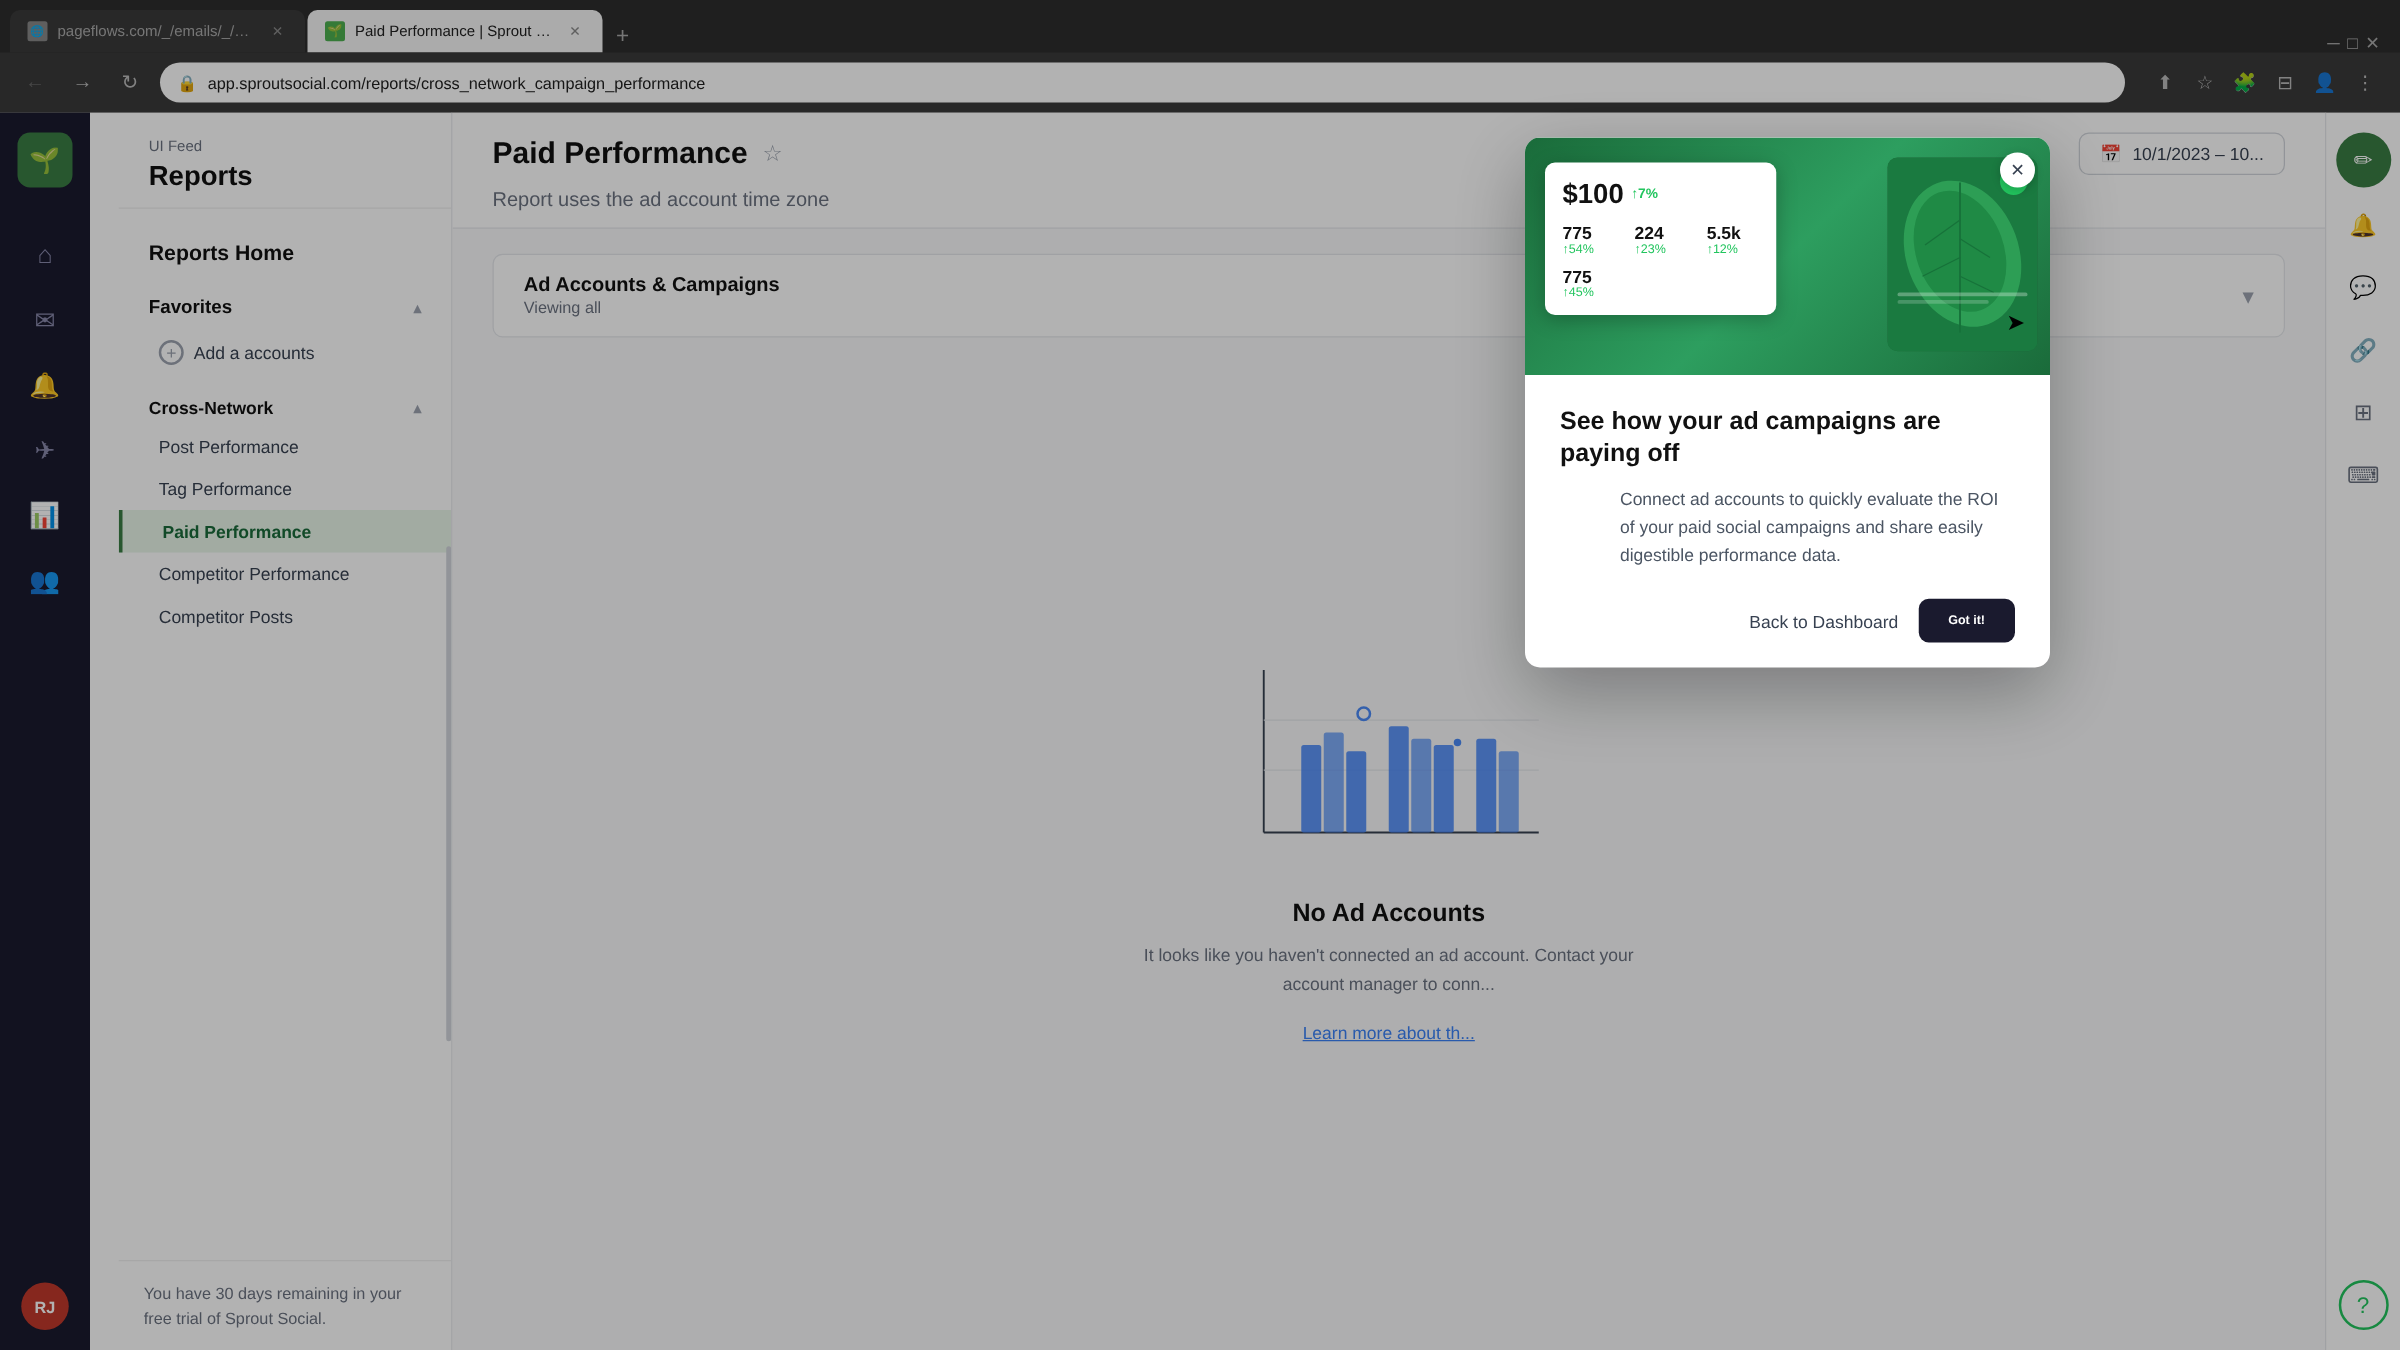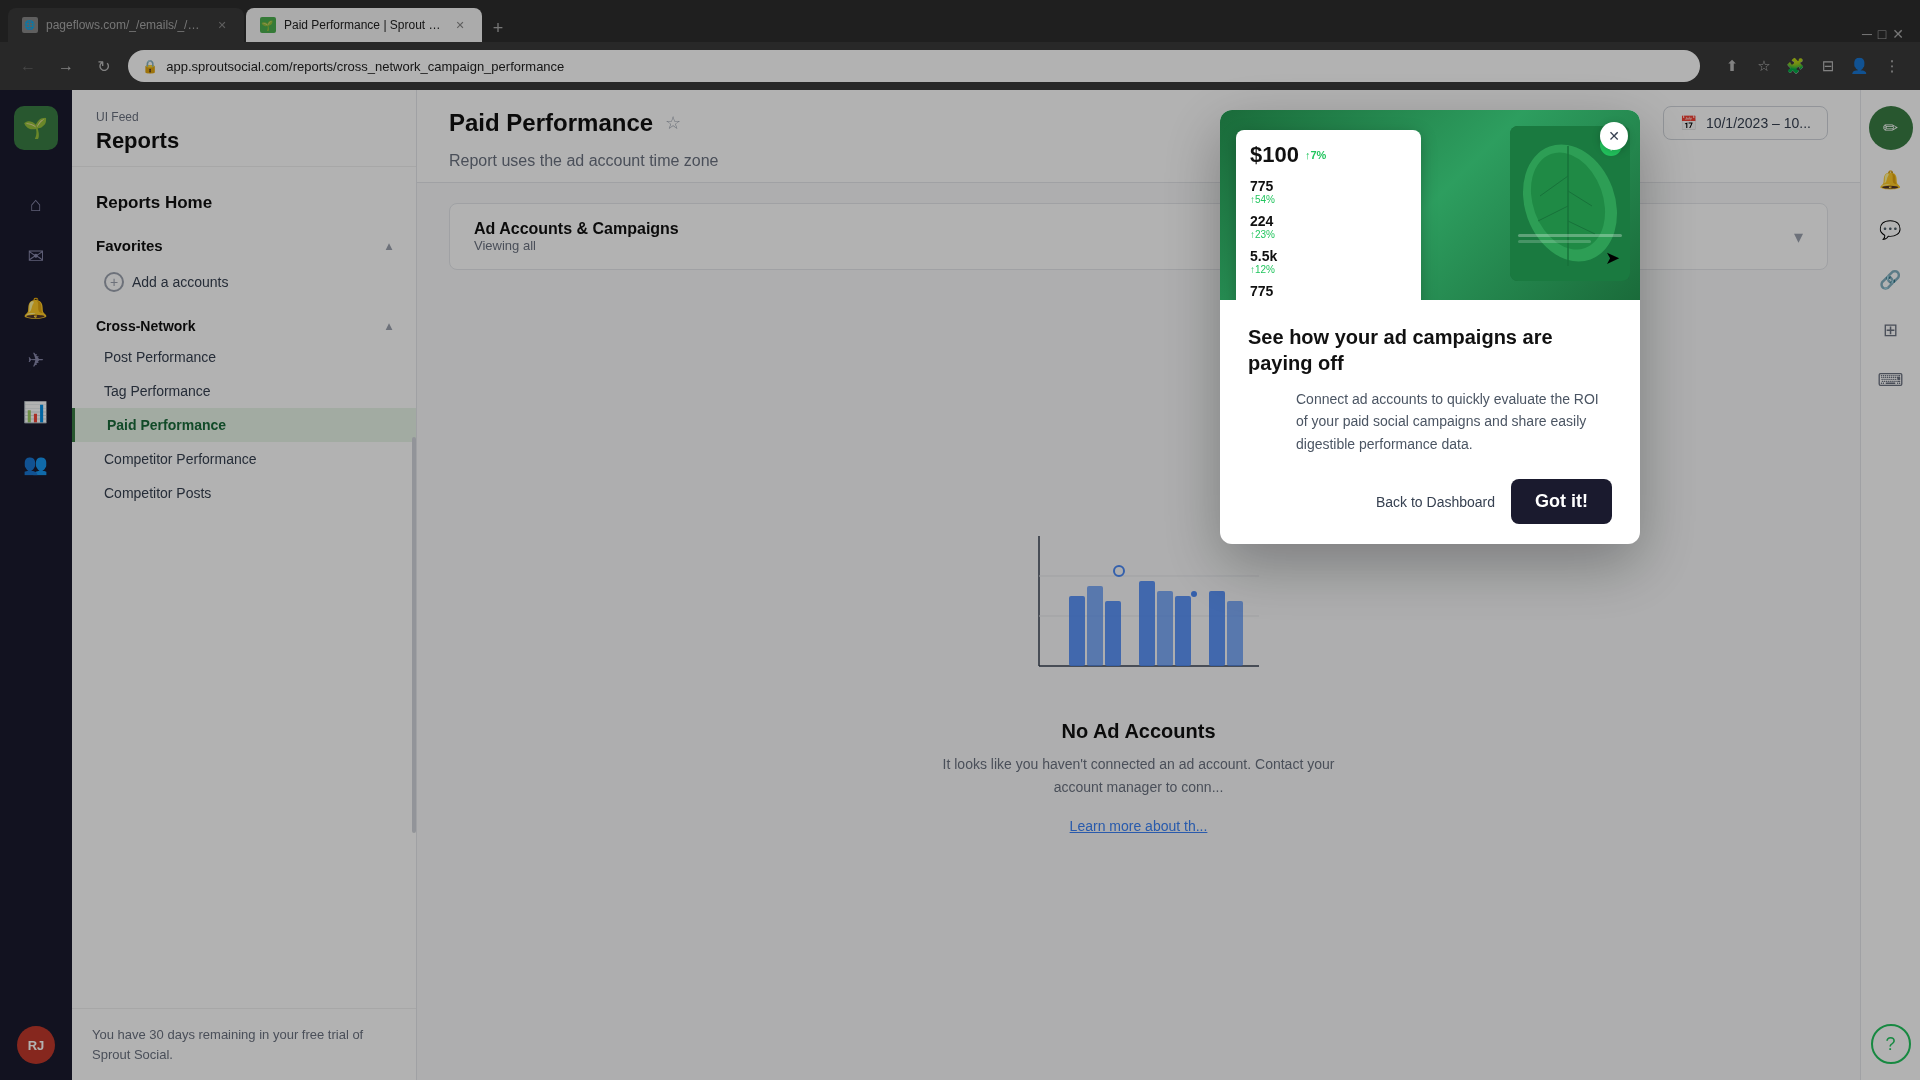--- a/index.html
+++ b/index.html
@@ -26,21 +26,21 @@
     .app-container { display: flex; flex: 1; overflow: hidden; }
 
     
     .icon-rail { width: 72px; background: #1a1a2e; display: flex; flex-direction: column; align-items: center; padding: 16px 0; gap: 8px; flex-shrink: 0; }
     .rail-icon { width: 44px; height: 44px; display: flex; align-items: center; justify-content: center; border-radius: 8px; cursor: pointer; color: #8888aa; font-size: 20px; }
     .rail-icon.brand { background: #3a7d44; color: white; width: 44px; height: 44px; border-radius: 10px; }
     .rail-spacer { flex: 1; }
     .rail-avatar { width: 38px; height: 38px; border-radius: 50%; background: #c0392b; color: white; display: flex; align-items: center; justify-content: center; font-size: 13px; font-weight: bold; cursor: pointer; }
 
     
-    .sidebar { width: 345px; background: #fff; border-right: 1px solid #e5e7eb; display: flex; flex-direction: column; flex-shrink: 0; overflow: hidden; }
+    .sidebar { width: 290px; background: #fff; border-right: 1px solid #e5e7eb; display: flex; flex-direction: column; flex-shrink: 0; overflow: hidden; padding-left: 23px; }
     .sidebar-header { padding: 20px 24px 12px; border-bottom: 1px solid #f0f0f0; }
     .sidebar-breadcrumb { font-size: 12px; color: #6b7280; margin-bottom: 4px; cursor: pointer; }
     .sidebar-title { font-size: 22px; font-weight: 700; color: #111; }
 
     .sidebar-content { flex: 1; overflow-y: auto; padding: 12px 0; }
     .sidebar-section-item { display: flex; align-items: center; justify-content: space-between; padding: 10px 24px; cursor: pointer; font-size: 15px; font-weight: 600; color: #111; }
     .reports-home-item { padding: 14px 24px; font-size: 17px; font-weight: 600; color: #111; cursor: pointer; }
     .sidebar-add-favorite { display: flex; align-items: center; gap: 8px; padding: 8px 24px; cursor: pointer; color: #374151; font-size: 14px; border-radius: 6px; margin: 0 8px; }
     .sidebar-add-icon { width: 20px; height: 20px; border: 2px solid #9ca3af; border-radius: 50%; display: flex; align-items: center; justify-content: center; font-size: 14px; color: #9ca3af; }
 
@@ -82,21 +82,21 @@
     .modal-overlay { position: fixed; top: 0; left: 0; width: 100%; height: 100%; background: rgba(0,0,0,0.3); z-index: 100; display: flex; align-items: center; justify-content: center; }
     .modal { background: #fff; border-radius: 12px; width: 420px; overflow: hidden; box-shadow: 0 20px 60px rgba(0,0,0,0.3); position: absolute; top: 110px; right: 280px; }
     .modal-image { width: 100%; height: 190px; background: linear-gradient(135deg, #1a6b3a 0%, #2d9e5f 50%, #1a6b3a 100%); position: relative; display: flex; align-items: center; justify-content: center; overflow: hidden; }
     .modal-close { position: absolute; top: 12px; right: 12px; width: 28px; height: 28px; background: #fff; border-radius: 50%; display: flex; align-items: center; justify-content: center; cursor: pointer; font-size: 14px; color: #374151; z-index: 10; box-shadow: 0 2px 8px rgba(0,0,0,0.2); }
 
     .modal-body { padding: 24px 28px 20px; }
     .modal-title { font-size: 20px; font-weight: 700; color: #111; margin-bottom: 12px; line-height: 1.3; }
     .modal-text { font-size: 14px; color: #4b5563; line-height: 1.6; margin-bottom: 24px; margin-left: 48px; }
     .modal-actions { display: flex; align-items: center; justify-content: flex-end; gap: 16px; }
     .modal-back-link { font-size: 14px; color: #374151; cursor: pointer; }
-    .modal-cta-btn { background: #1a1a2e; color: #fff; border: none; border-radius: 8px; padding: 12px 24px; font-size: 18px; font-weight: 600; cursor: pointer; }
+    .modal-cta-btn { background: #1a1a2e; color: #fff; border: none; border-radius: 8px; padding: 12px 24px; font-size: 10px; font-weight: 600; cursor: pointer; }
   </style>
 </head>
 <body>
 
 <div class="browser-chrome">
   <div class="browser-tabs">
 
     <div class="browser-tab inactive">
       <div class="tab-favicon pageflows">🌐</div>
       <span style="font-size:12px; overflow:hidden; text-overflow:ellipsis; white-space:nowrap; max-width:160px;">pageflows.com/_/emails/_/7fb5...</span>
@@ -265,21 +265,21 @@
   <div class="modal">
 
     <div class="modal-image">
       <div class="modal-close">✕</div>
 
       <div style="position:absolute; left:16px; top:20px; background:#fff; border-radius:8px; padding:12px 14px; width:185px; box-shadow:0 4px 16px rgba(0,0,0,0.25);">
         <div style="display:flex; align-items:center; gap:6px; margin-bottom:10px;">
           <span style="font-size:22px; font-weight:700; color:#111;">$100</span>
           <span style="font-size:11px; color:#22c55e; font-weight:600;">↑7%</span>
         </div>
-        <div style="display:grid; grid-template-columns:1fr; gap:8px 16px;">
+        <div style="display:grid; grid-template-columns:1fr 1fr 1fr; gap:8px 16px;">
           <div>
             <div style="font-size:14px; font-weight:700; color:#111;">775</div>
             <div style="font-size:10px; color:#22c55e;">↑54%</div>
           </div>
           <div>
             <div style="font-size:14px; font-weight:700; color:#111;">224</div>
             <div style="font-size:10px; color:#22c55e;">↑23%</div>
           </div>
           <div>
             <div style="font-size:14px; font-weight:700; color:#111;">5.5k</div>

